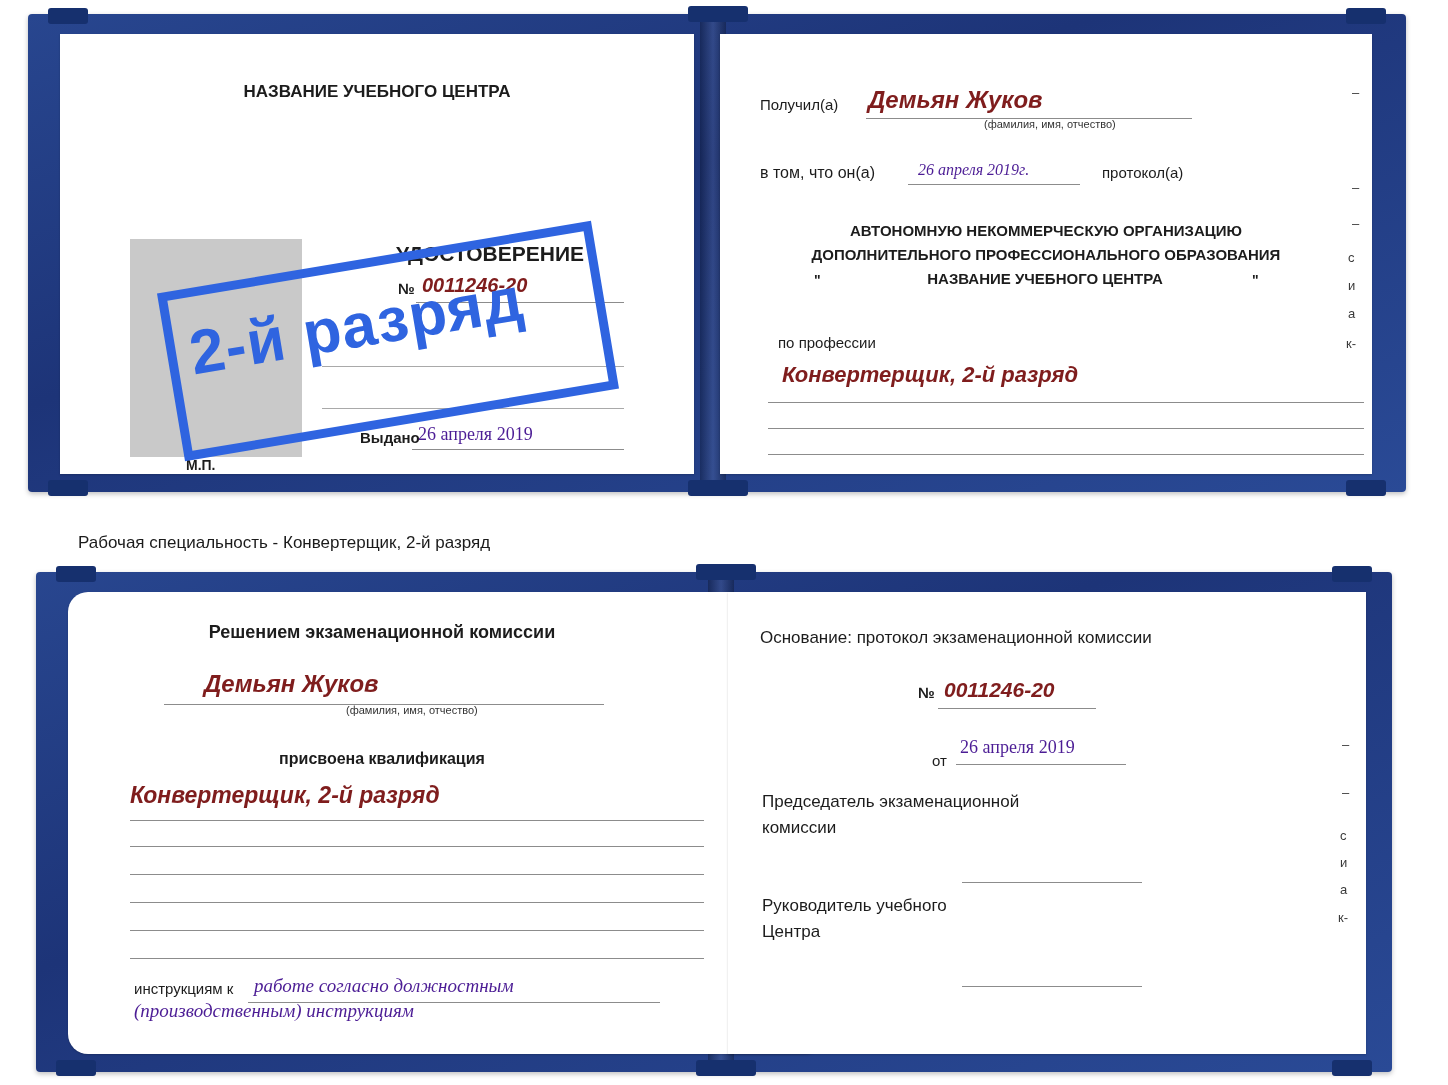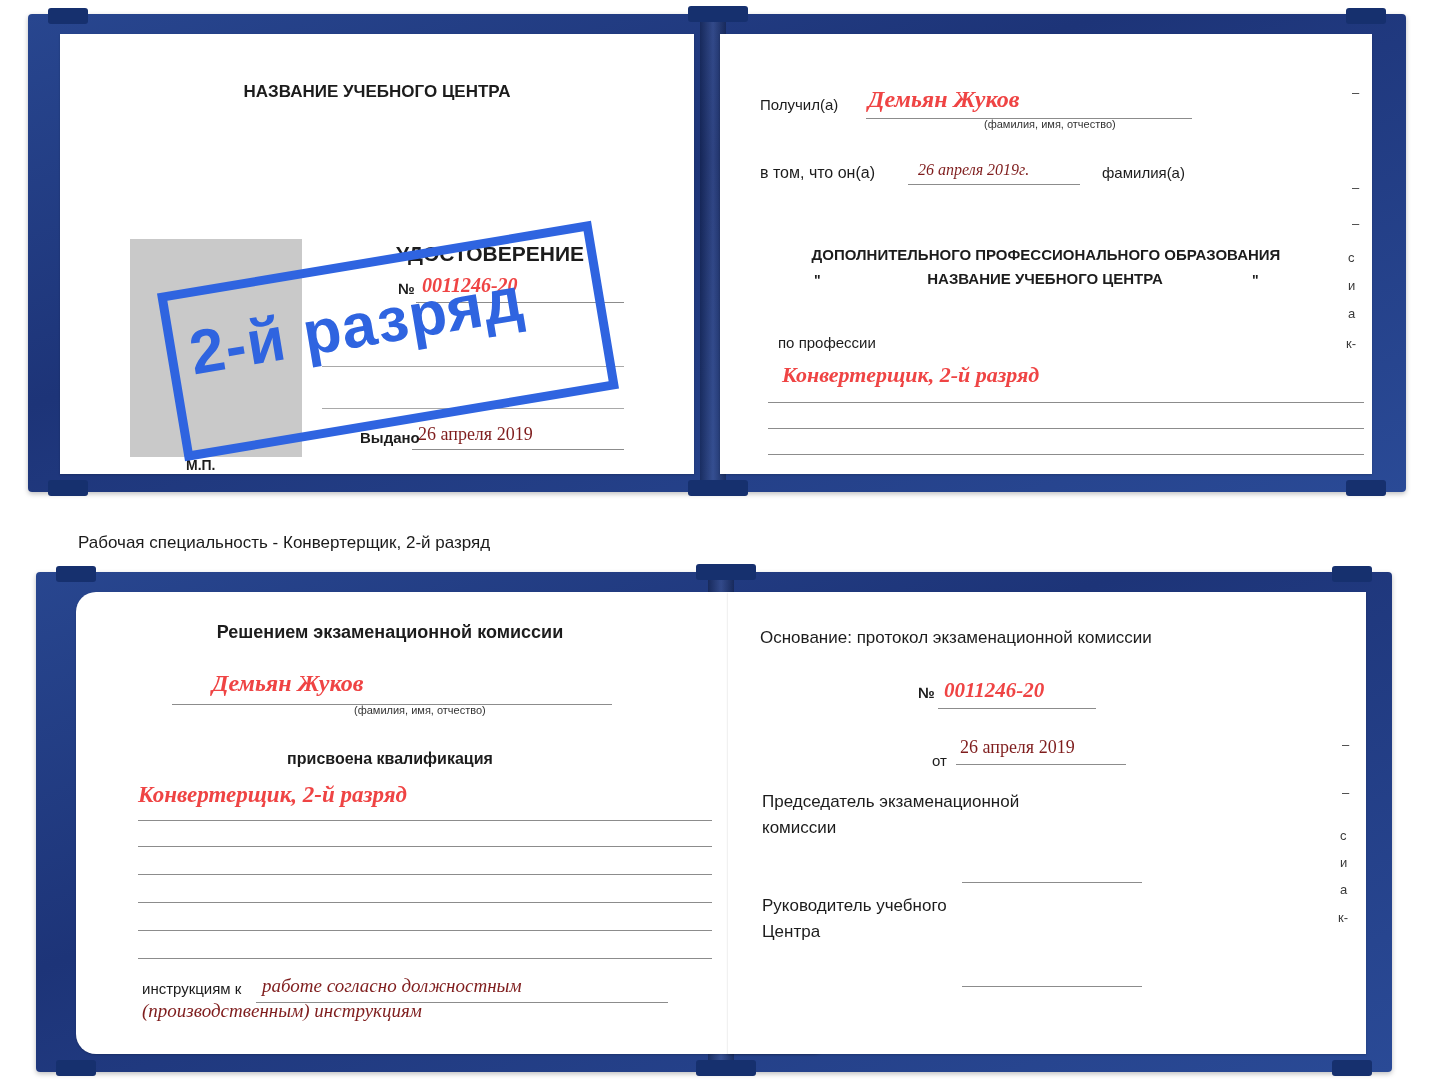--- a/index.html
+++ b/index.html
@@ -58,29 +58,29 @@
   .bold { font-weight: bold; }
   .c { text-align: center; }
   .line {
     position: absolute;
     border-bottom: 1px solid #8c8c8c;
     height: 0;
   }
   .line.thin { border-bottom: 1px solid #a9a9a9; }
   .hw {
     position: absolute;
-    color: #ef4444;
-    font-family: Liberation Serif, serif;
+    color: #7f1d1d;
+    font-family: Liberation Sans, sans-serif;
     font-style: italic;
     font-weight: bold;
     white-space: nowrap;
   }
   .ink {
     position: absolute;
-    color: #7f1d1d;
+    color: #4c1d95;
     font-family: "Liberation Serif", serif;
     white-space: nowrap;
   }
   .ital {
     font-family: "Liberation Serif", serif;
     font-style: italic;
   }
   .small { font-size: 11px; color: #333; }
   .photo {
     position: absolute;
@@ -160,22 +160,23 @@
   <div class="page" style="left:692px; top:20px; width:652px; height:440px;">
     <div class="page-inner">
       <div class="t" style="left:40px; top:62px; font-size:15px;">Получил(а)</div>
       <div class="hw" style="left:148px; top:52px; font-size:24px;">Демьян Жуков</div>
       <div class="line" style="left:146px; top:84px; width:326px;"></div>
       <div class="t small" style="left:264px; top:84px;">(фамилия, имя, отчество)</div>
 
       <div class="t" style="left:40px; top:130px; font-size:16px;">в том, что он(а)</div>
       <div class="ink ital" style="left:198px; top:127px; font-size:16px;">26 апреля 2019г.</div>
       <div class="line" style="left:188px; top:150px; width:172px;"></div>
-      <div class="t" style="left:382px; top:130px; font-size:15px;">фамилия(а)</div>
-
+      <div class="t" style="left:382px; top:130px; font-size:15px;">протокол(а)</div>
+
+      <div class="t bold c" style="left:16px; top:188px; width:620px; font-size:15px;">АВТОНОМНУЮ НЕКОММЕРЧЕСКУЮ ОРГАНИЗАЦИЮ</div>
       <div class="t bold c" style="left:6px; top:212px; width:640px; font-size:15px;">ДОПОЛНИТЕЛЬНОГО ПРОФЕССИОНАЛЬНОГО ОБРАЗОВАНИЯ</div>
       <div class="t bold" style="left:94px; top:238px; font-size:14px;">"</div>
       <div class="t bold c" style="left:60px; top:236px; width:530px; font-size:15px;">НАЗВАНИЕ УЧЕБНОГО ЦЕНТРА</div>
       <div class="t bold" style="left:532px; top:238px; font-size:14px;">"</div>
 
       <div class="t" style="left:58px; top:300px; font-size:15px;">по профессии</div>
       <div class="hw" style="left:62px; top:328px; font-size:22px;">Конвертерщик, 2-й разряд</div>
       <div class="line" style="left:48px; top:368px; width:596px;"></div>
       <div class="line" style="left:48px; top:394px; width:596px;"></div>
       <div class="line" style="left:48px; top:420px; width:596px;"></div>
@@ -198,21 +199,21 @@
 
 <div class="book bottom">
   <div class="spine" style="left:672px;"></div>
   <div class="notch" style="left:20px; top:-6px;"></div>
   <div class="notch" style="left:1296px; top:-6px;"></div>
   <div class="notch" style="left:660px; top:-8px; width:60px;"></div>
   <div class="notch" style="left:660px; top:488px; width:60px;"></div>
   <div class="notch" style="left:20px; top:488px;"></div>
   <div class="notch" style="left:1296px; top:488px;"></div>
 
-  <div class="page" style="left:40px; top:20px; width:756px; height:462px;border-radius:20px;">
+  <div class="page" style="left:32px; top:20px; width:756px; height:462px;border-radius:20px;">
     <div class="page-inner">
       <div class="t bold c" style="left:0; top:30px; width:628px; font-size:18px;">Решением экзаменационной комиссии</div>
 
       <div class="hw" style="left:136px; top:78px; font-size:24px;">Демьян Жуков</div>
       <div class="line" style="left:96px; top:112px; width:440px;"></div>
       <div class="t small" style="left:278px; top:112px;">(фамилия, имя, отчество)</div>
 
       <div class="t c" style="left:0; top:158px; width:628px; font-size:16px;font-weight:bold;">присвоена квалификация</div>
 
       <div class="hw" style="left:62px; top:190px; font-size:23px;">Конвертерщик, 2-й разряд</div>

